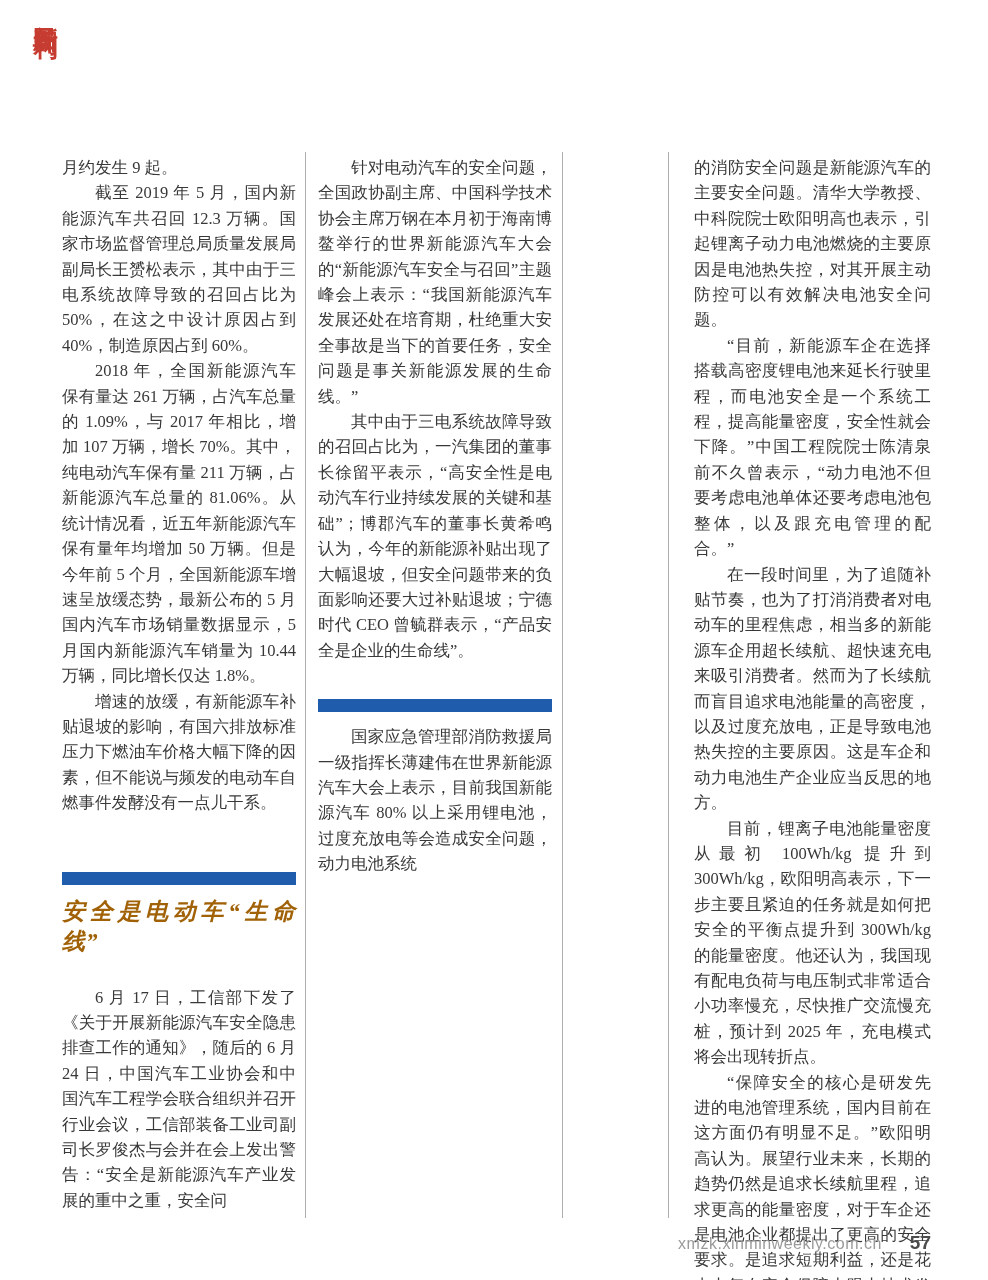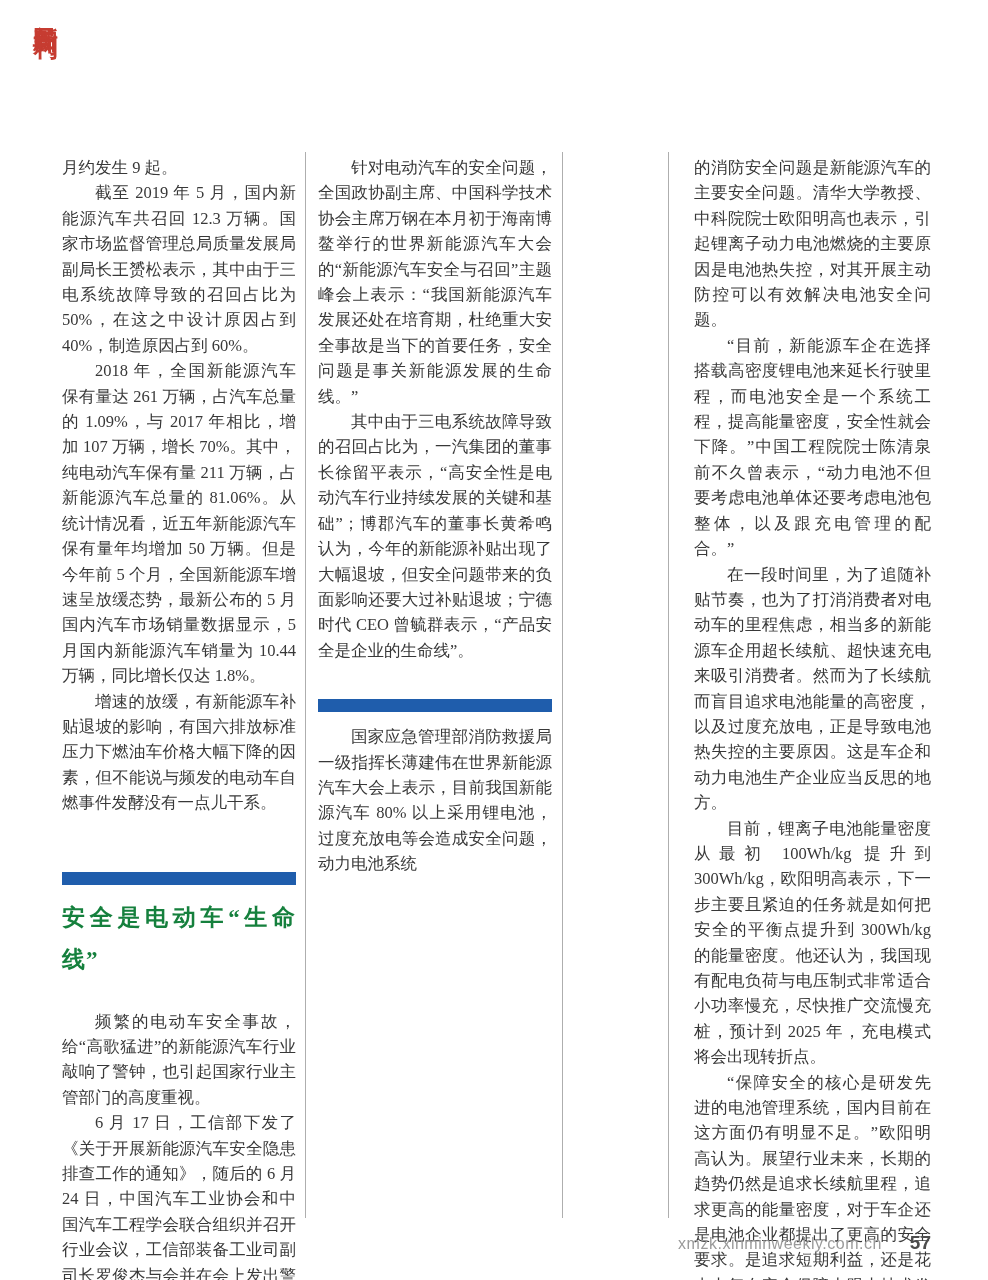--- a/index.html
+++ b/index.html
@@ -54,26 +54,27 @@
   .col p.indent { text-indent: 2em; }
   
   .section-bar {
     height: 13px;
     background: #1f5dac;
     margin: 56px 0 12px 0;
   }
   .col-2 .section-bar { margin-top: 36px; }
   .section-title {
     font-size: 23px;
-    line-height: 42px;
+    line-height: 30px;
     font-weight: bold;
-    color: #15803d;
+    color: #a16207;
     letter-spacing: 1px;
     margin: 0 0 28px 0;
     font-family: "Liberation Serif", "DejaVu Serif", serif;
+    font-style: italic;
   }
   
   .footer {
     position: absolute;
     right: 57px;
     top: 1232px;
     text-align: right;
     white-space: nowrap;
   }
   .footer .site-url {
@@ -101,21 +102,20 @@
   <div class="rule rule-2"></div>
   <div class="rule rule-3"></div>
 
   <div class="col col-1">
     <p>月约发生 9 起。</p>
     <p class="indent">截至 2019 年 5 月，国内新能源汽车共召回 12.3 万辆。国家市场监督管理总局质量发展局副局长王赟松表示，其中由于三电系统故障导致的召回占比为 50%，在这之中设计原因占到 40%，制造原因占到 60%。</p>
     <p class="indent">2018 年，全国新能源汽车保有量达 261 万辆，占汽车总量的 1.09%，与 2017 年相比，增加 107 万辆，增长 70%。其中，纯电动汽车保有量 211 万辆，占新能源汽车总量的 81.06%。从统计情况看，近五年新能源汽车保有量年均增加 50 万辆。但是今年前 5 个月，全国新能源车增速呈放缓态势，最新公布的 5 月国内汽车市场销量数据显示，5 月国内新能源汽车销量为 10.44 万辆，同比增长仅达 1.8%。</p>
     <p class="indent">增速的放缓，有新能源车补贴退坡的影响，有国六排放标准压力下燃油车价格大幅下降的因素，但不能说与频发的电动车自燃事件发酵没有一点儿干系。</p>
     <div class="section-bar"></div>
     <h2 class="section-title">安全是电动车“生命线”</h2>
-    <p class="indent">频繁的电动车安全事故，给“高歌猛进”的新能源汽车行业敲响了警钟，也引起国家行业主管部门的高度重视。</p>
     <p class="indent">6 月 17 日，工信部下发了《关于开展新能源汽车安全隐患排查工作的通知》，随后的 6 月 24 日，中国汽车工业协会和中国汽车工程学会联合组织并召开行业会议，工信部装备工业司副司长罗俊杰与会并在会上发出警告：“安全是新能源汽车产业发展的重中之重，安全问</p>
   </div>
 
   <div class="col col-2">
     <p class="indent">针对电动汽车的安全问题，全国政协副主席、中国科学技术协会主席万钢在本月初于海南博鳌举行的世界新能源汽车大会的“新能源汽车安全与召回”主题峰会上表示：“我国新能源汽车发展还处在培育期，杜绝重大安全事故是当下的首要任务，安全问题是事关新能源发展的生命线。”</p>
     <p class="indent">其中由于三电系统故障导致的召回占比为，一汽集团的董事长徐留平表示，“高安全性是电动汽车行业持续发展的关键和基础”；博郡汽车的董事长黄希鸣认为，今年的新能源补贴出现了大幅退坡，但安全问题带来的负面影响还要大过补贴退坡；宁德时代 CEO 曾毓群表示，“产品安全是企业的生命线”。</p>
     <div class="section-bar"></div>
     <p class="indent">国家应急管理部消防救援局一级指挥长薄建伟在世界新能源汽车大会上表示，目前我国新能源汽车 80% 以上采用锂电池，过度充放电等会造成安全问题，动力电池系统</p>
   </div>
 

